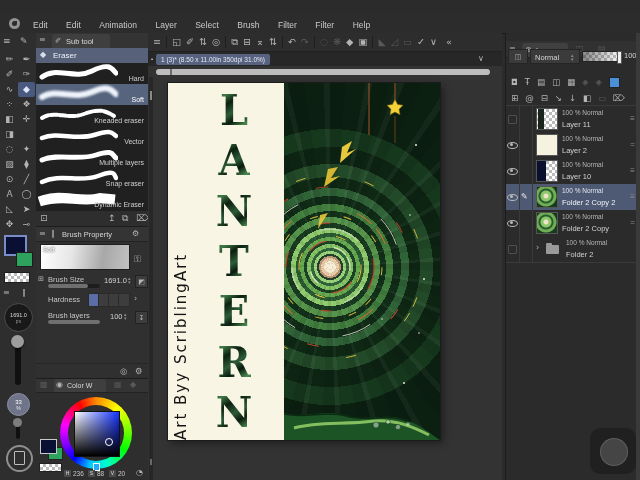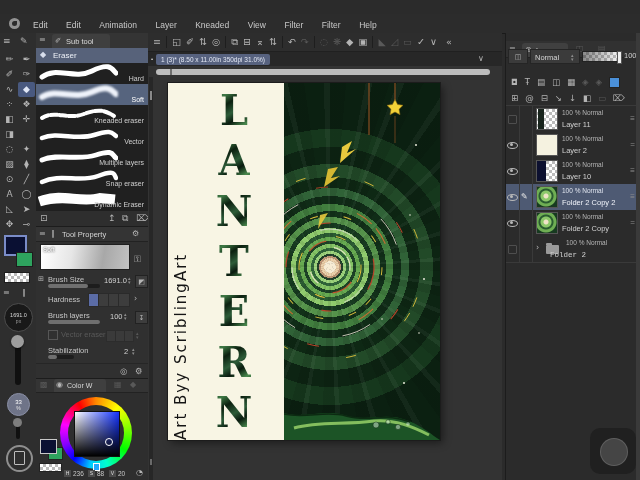--- a/index.html
+++ b/index.html
@@ -87,22 +87,22 @@
 
   <div id="menubar" class="a">
     <span class="a" style="left:9px;top:4px;width:11px;height:11px;background:#939393;border-radius:50%;">
       <span class="a" style="left:3px;top:3px;width:5px;height:5px;background:#2c2c2c;border-radius:50% 0 50% 50%;"></span>
     </span>
     <span class="a" style="left:26px;top:0;">
       <span class="menu-item">Edit</span>
       <span class="menu-item">Edit</span>
       <span class="menu-item">Animation</span>
       <span class="menu-item">Layer</span>
-      <span class="menu-item">Kneaded</span>
-      <span class="menu-item">View</span>
+      <span class="menu-item">Select</span>
+      <span class="menu-item">Brush</span>
       <span class="menu-item">Filter</span>
       <span class="menu-item">Filter</span>
       <span class="menu-item">Help</span>
     </span>
   </div>
 
   <div id="toolstrip" class="a">
     <span class="ic a" style="left:3px;top:4px;font-size:9px;">≡</span>
     <span class="ic a" style="left:20px;top:4px;font-size:9px;">✎</span>
     <div class="a" style="left:1px;top:19px;width:35px;display:flex;flex-wrap:wrap;">
@@ -216,21 +216,21 @@
       <span class="ic a" style="left:72px;top:3px;font-size:9px;">↥</span>
       <span class="ic a" style="left:86px;top:3px;font-size:9px;">⧉</span>
       <span class="ic a" style="left:100px;top:3px;font-size:9px;">⌦</span>
     </div>
   </div>
 
   <div id="toolprop" class="a">
     <div class="panel-hdr a" style="left:0;top:0;width:112px;height:14px;">
       <span class="ic a" style="left:3px;top:3px;font-size:8px;">≡</span>
       <span class="ic a" style="left:15px;top:3px;font-size:8px;">∥</span>
-      <span class="a" style="left:26px;top:3px;font-size:7.5px;color:#d5d5d5;">Tool Property</span>
+      <span class="a" style="left:26px;top:3px;font-size:7.5px;color:#d5d5d5;">Brush Property</span>
       <span class="ic a" style="left:96px;top:3px;font-size:8px;">⚙</span>
     </div>
     <div class="a" style="left:4px;top:17px;width:88px;height:24px;background:linear-gradient(100deg,#ffffff 0%,#e6e6e6 35%,#a8a8a8 70%,#c2c2c2 100%);border:1px solid #1f1f1f;">
       <span class="a" style="left:2px;top:1px;font-size:6.5px;color:#fff;text-shadow:0 0 2px #000;">Soft</span>
     </div>
     <span class="ic a" style="left:98px;top:28px;font-size:9px;">⚿</span>
 
     <div class="a" style="left:0;top:46px;width:112px;height:17px;">
       <span class="ic a" style="left:2px;top:3px;font-size:7px;">⊞</span>
       <span class="tp-label a" style="left:12px;top:2px;">Brush Size</span>
@@ -254,37 +254,21 @@
     <div class="a" style="left:0;top:82px;width:112px;height:17px;">
       <span class="tp-label a" style="left:12px;top:2px;">Brush layers</span>
       <span class="tp-track a" style="left:12px;top:11px;width:52px;">
           <span class="tp-fill" style="width:52px;"></span>
         </span>
       <span class="tp-val a" style="left:74px;top:3px;">100</span>
       <span class="stp a" style="left:88px;top:3px;">▴<br>▾</span>
       <span class="a" style="left:99px;top:2px;width:11px;height:11px;background:#3d3d3d;border:1px solid #222;color:#b5b5b5;font-size:7px;text-align:center;line-height:11px;">↧</span>
     </div>
 
-    <div class="a" style="left:0;top:100px;width:112px;height:16px;">
-      <span class="a dim" style="left:12px;top:3px;width:8px;height:8px;border:1px solid #565656;"></span>
-      <span class="tp-label a dim" style="left:25px;top:3px;">Vector eraser</span>
-      <span class="a" style="left:70px;top:3px;width:8px;height:10px;background:#3a3a3a;border:1px solid #2c2c2c;"></span>
-      <span class="a" style="left:79px;top:3px;width:8px;height:10px;background:#3a3a3a;border:1px solid #2c2c2c;"></span>
-      <span class="a" style="left:88px;top:3px;width:8px;height:10px;background:#3a3a3a;border:1px solid #2c2c2c;"></span>
-      <span class="stp a dim" style="left:100px;top:4px;">▴<br>▾</span>
-    </div>
-
-    <div class="a" style="left:0;top:117px;width:112px;height:17px;">
-      <span class="tp-label a" style="left:12px;top:2px;">Stabilization</span>
-      <span class="tp-track a" style="left:12px;top:11px;width:26px;">
-          <span class="tp-fill" style="width:9px;"></span>
-        </span>
-      <span class="tp-val a" style="left:88px;top:3px;">2</span>
-      <span class="stp a" style="left:96px;top:3px;">▴<br>▾</span>
-    </div>
+
     <div class="a" style="left:0;top:136px;width:112px;height:14px;border-top:1px solid #262626;">
       <span class="ic a" style="left:84px;top:3px;font-size:8.5px;">◎</span>
       <span class="ic a" style="left:99px;top:3px;font-size:8.5px;">⚙</span>
     </div>
   </div>
 
   <div id="colorwheel" class="a">
     <div class="panel-hdr a" style="left:0;top:0;width:112px;height:13px;">
       <span class="ic a dim" style="left:4px;top:2px;font-size:8px;">▩</span>
       <span class="a" style="left:18px;top:0;width:52px;height:13px;background:#3f3f3f;border-radius:3px 3px 0 0;">
@@ -515,21 +499,21 @@
       </div>
 
       <div class="lrow" style="top:130px;">
         <span class="lcell" style="left:0;width:13px;"><span class="hidden-box" style="margin:9px 2px;"></span></span>
         <span class="lcell" style="left:13px;width:13px;"></span>
         <span class="ic a" style="left:30px;top:8px;font-size:8px;">›</span>
         <span class="a" style="left:40px;top:9px;width:13px;height:9px;background:#9a9a9a;border-radius:1px;">
             <span class="a" style="left:0;top:-2px;width:6px;height:2px;background:#9a9a9a;border-radius:1px 1px 0 0;"></span>
           </span>
         <span class="linfo" style="left:60px;">100 % Normal</span>
-        <span class="lname" style="left:44px;font-family:Liberation Mono, monospace;">Folder 2</span>
+        <span class="lname" style="left:60px;">Folder 2</span>
       </div>
 
     </div>
 
     <span class="a" style="left:130px;top:0;width:5px;height:447px;background:#3a3a3a;"></span>
   </div>
 
   <div class="a" style="left:590px;top:428px;width:46px;height:46px;border-radius:10px;background:rgba(12,12,12,0.35);">
     <span class="a" style="left:10px;top:10px;width:26px;height:26px;border-radius:50%;background:#454545;border:1px solid rgba(255,255,255,0.14);"></span>
   </div>

